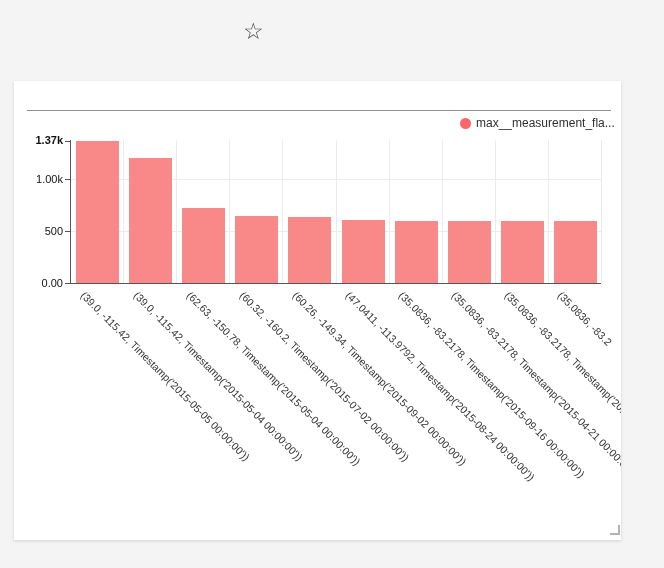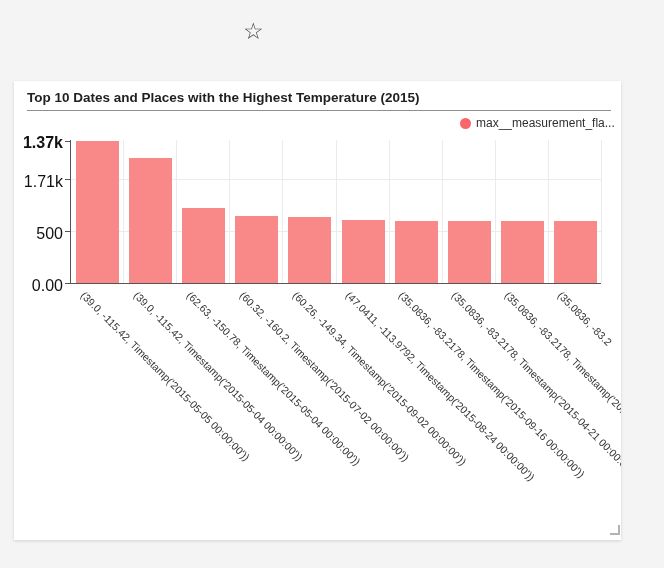--- a/index.html
+++ b/index.html
@@ -11,35 +11,34 @@
   .card{position:absolute;left:14px;top:81px;width:607px;height:459px;background:#fff;
         box-shadow:0 1px 3px rgba(0,0,0,.14);overflow:hidden;}
   .card-title{position:absolute;left:13px;top:9px;font-size:13.5px;font-weight:bold;color:#1f1f1f;}
   .divider{position:absolute;left:13px;top:29px;width:584px;height:1px;background:#8f8f8f;}
   .legend{position:absolute;left:409px;top:35px;display:flex;align-items:center;cursor:pointer;padding-left:37px;}
   .legend-dot{width:11px;height:11px;border-radius:50%;margin-right:5px;}
   .legend-label{font-size:12px;color:#2f2f2f;}
   .axis-line{position:absolute;background:#555;}
   .gridline{position:absolute;background:#ebebeb;}
   .ytick{position:absolute;background:#555;width:5px;height:1px;}
-  .ylabel{position:absolute;width:44px;text-align:right;font-size:16px;color:#111;}
+  .ylabel{position:absolute;width:44px;text-align:right;font-size:11px;color:#111;}
   .bar{position:absolute;background:#f98888;}
   .xlabel{position:absolute;font-size:10.5px;color:#333;white-space:nowrap;
           transform:rotate(45deg);transform-origin:left top;}
   .resize-handle{position:absolute;left:596px;top:444px;width:8px;height:8px;
           border-right:2px solid #b3b3b3;border-bottom:2px solid #b3b3b3;cursor:nwse-resize;}
 </style>
 </head>
 <body>
 
 <div class="screen">
   <div class="fav-star">☆</div>
 
   <div class="card">
-    <div class="card-title">Top 10 Dates and Places with the Highest Temperature (2015)</div>
     <div class="divider"></div>
 
     <div class="legend">
       <span class="legend-dot" style="background: rgb(250, 101, 108);"></span>
       <span class="legend-label">max__measurement_fla...</span>
     </div>
 
     <div id="plot">
         <div class="axis-line" style="left: 56px; top: 59px; width: 1px; height: 143px;"></div>
         <div class="axis-line" style="left: 56px; top: 202px; width: 531px; height: 1px;"></div>
@@ -50,21 +49,21 @@
         <div class="gridline" style="left: 321.5px; top: 59px; width: 1px; height: 143px;"></div>
         <div class="gridline" style="left: 374.6px; top: 59px; width: 1px; height: 143px;"></div>
         <div class="gridline" style="left: 427.7px; top: 59px; width: 1px; height: 143px;"></div>
         <div class="gridline" style="left: 480.8px; top: 59px; width: 1px; height: 143px;"></div>
         <div class="gridline" style="left: 533.9px; top: 59px; width: 1px; height: 143px;"></div>
         <div class="gridline" style="left: 587px; top: 59px; width: 1px; height: 143px;"></div>
         <div class="ytick" style="left: 51px; top: 59.6px;"></div>
         <div class="ylabel" style="left: 5px; top: 53.1px; font-weight: bold;">1.37k</div>
         <div class="ytick" style="left: 51px; top: 98.0584px;"></div>
         <div class="gridline" style="left: 57px; top: 98.0584px; width: 530px; height: 1px;"></div>
-        <div class="ylabel" style="left: 5px; top: 91.5584px;">1.71k</div>
+        <div class="ylabel" style="left: 5px; top: 91.5584px;">1.00k</div>
         <div class="ytick" style="left: 51px; top: 150.029px;"></div>
         <div class="gridline" style="left: 57px; top: 150.029px; width: 530px; height: 1px;"></div>
         <div class="ylabel" style="left: 5px; top: 143.529px;">500</div>
         <div class="ytick" style="left: 51px; top: 202px;"></div>
         <div class="ylabel" style="left: 5px; top: 195.5px; font-weight: normal;">0.00</div>
         <div class="bar" style="left: 62px; top: 59.6px; width: 43px; height: 142.4px; background: rgb(249, 136, 136);"></div>
         <div class="xlabel" style="left: 72.5px; top: 208px; transform: rotate(45deg);">(39.0, -115.42, Timestamp('2015-05-05 00:00:00'))</div>
         <div class="bar" style="left: 115.1px; top: 77.2701px; width: 43px; height: 124.73px; background: rgb(249, 136, 136);"></div>
         <div class="xlabel" style="left: 125.6px; top: 208px; transform: rotate(45deg);">(39.0, -115.42, Timestamp('2015-05-04 00:00:00'))</div>
         <div class="bar" style="left: 168.2px; top: 127.162px; width: 43px; height: 74.838px; background: rgb(249, 136, 136);"></div>

